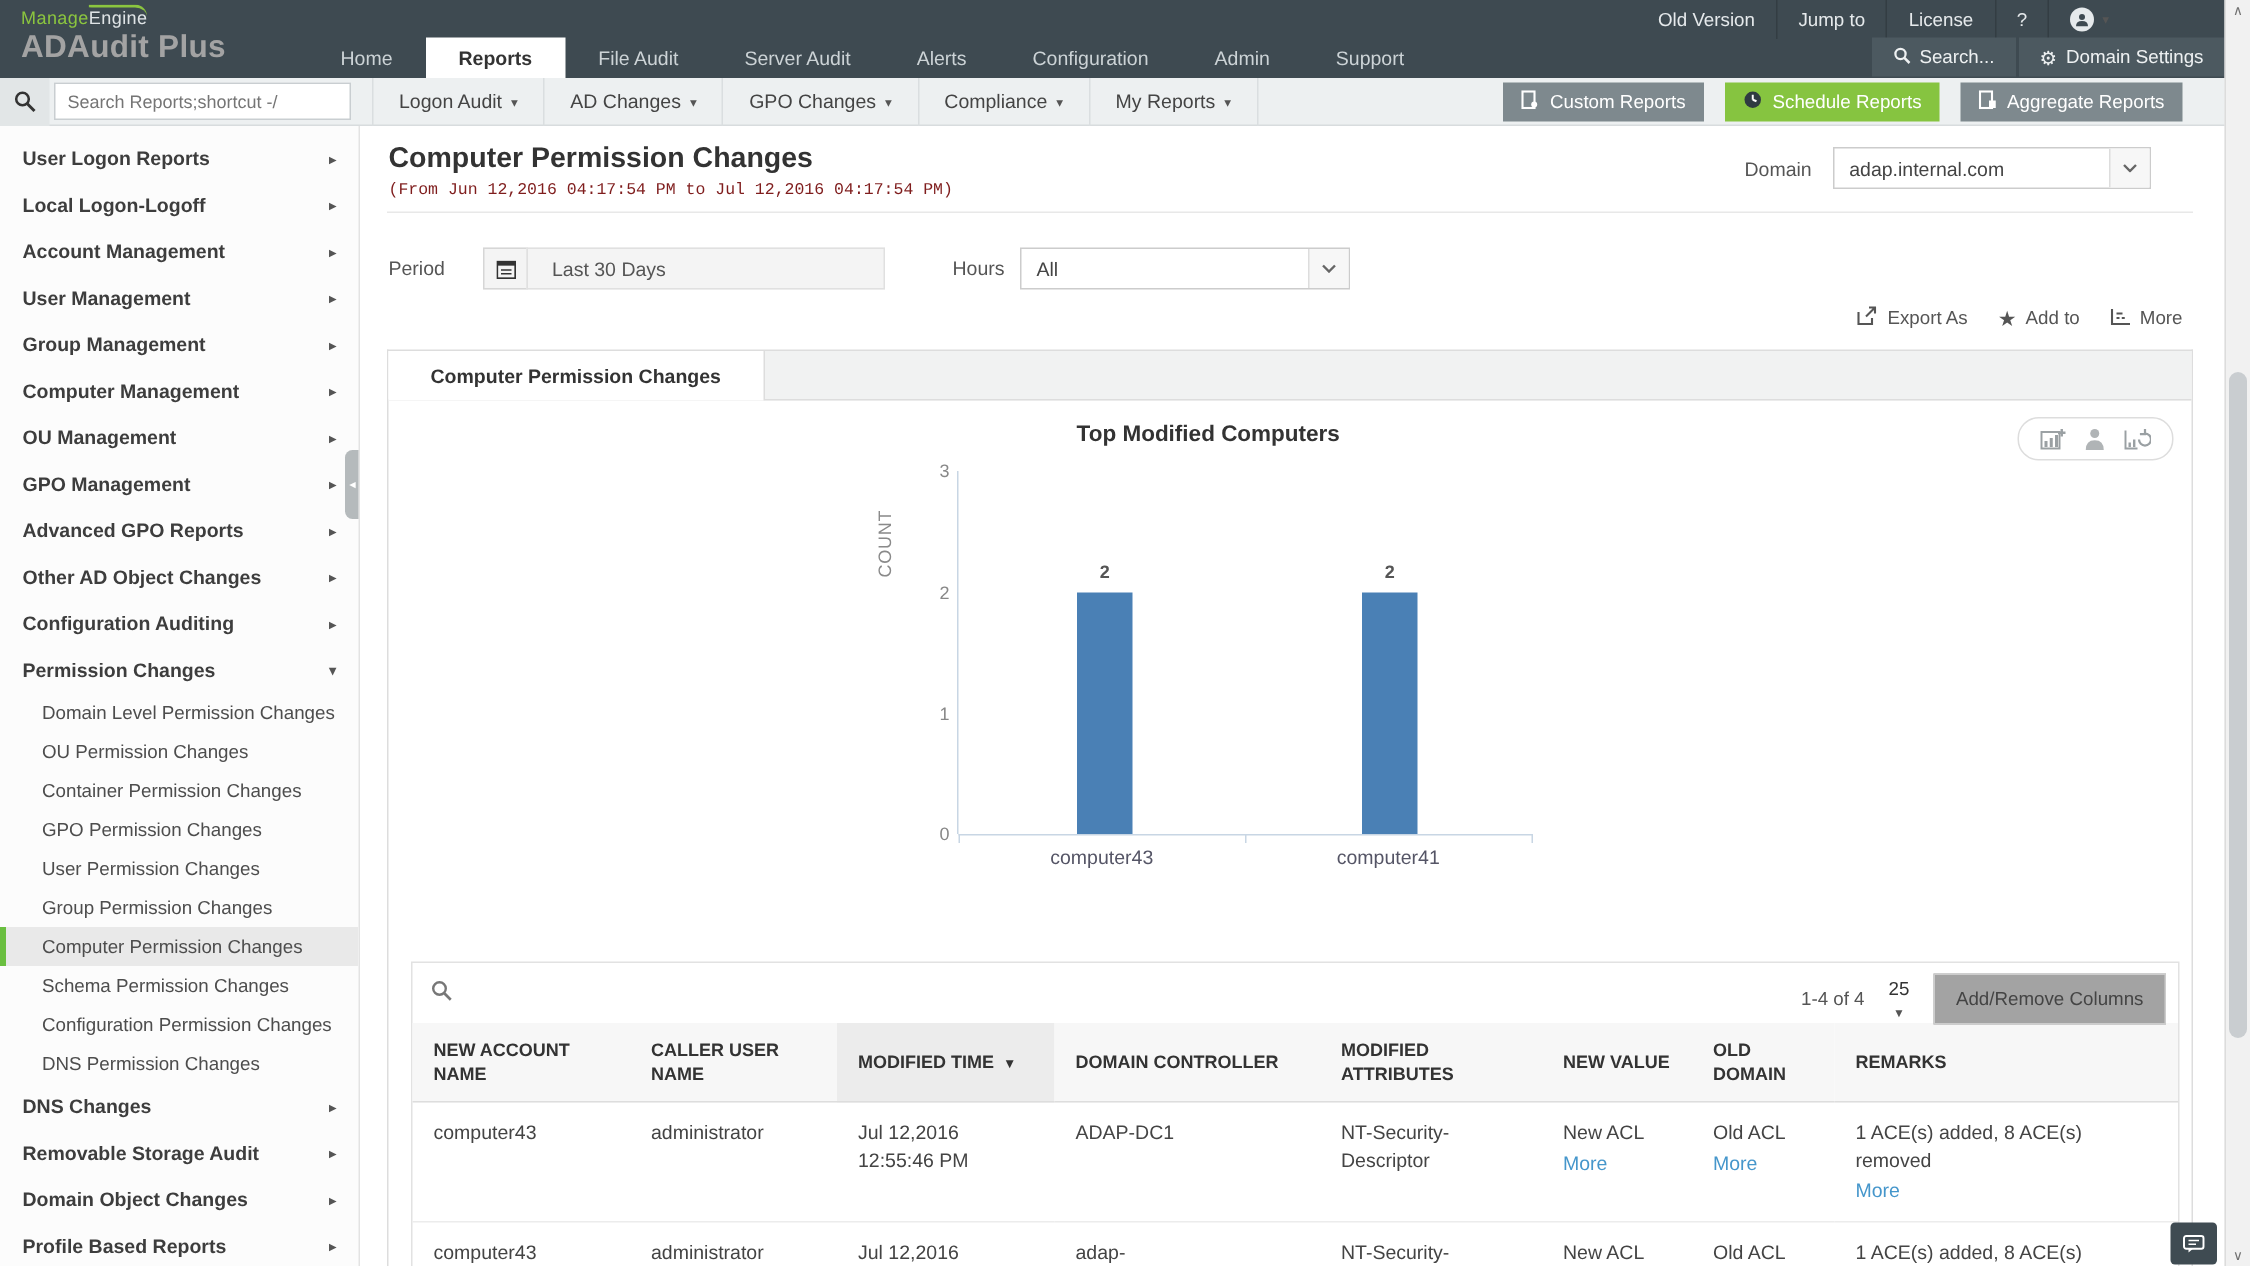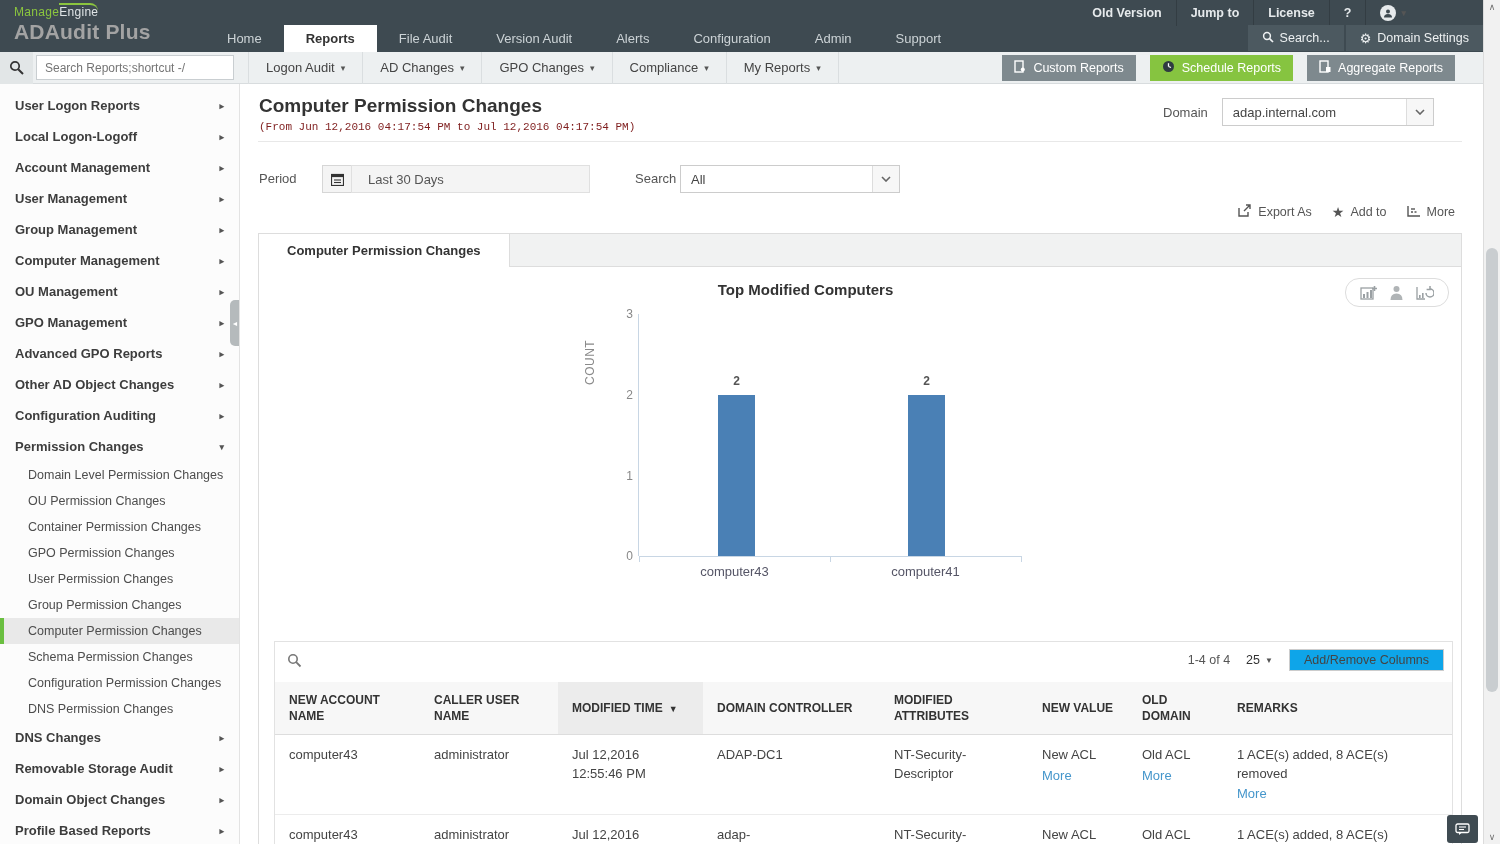--- a/index.html
+++ b/index.html
@@ -9,21 +9,21 @@
   
   .topbar { position:absolute; left:0; top:0; width:1500px; height:52px; background:#3e4a51; z-index:5; }
   .brand { position:absolute; left:14px; top:5px; }
   .brand-line1 { font-size:12px; font-weight:normal; letter-spacing:.3px; }
   .brand-manage { color:#8bc53f; }
   .brand-engine { color:#dfe4e6; border-top:2px solid #8bc53f; border-top-right-radius:8px; padding-top:0; }
   .brand-product { color:#a3a3a3; font-size:21px; font-weight:bold; margin-top:1px; letter-spacing:.2px; }
   .nav-tabs { position:absolute; left:205px; bottom:0; height:27px; display:flex; align-items:stretch; }
   .nav-tab { color:#ccd3d6; font-size:13px; padding:0 22px; display:flex; align-items:center; cursor:pointer; }
   .nav-tab.active { background:#fff; color:#333; font-weight:bold; }
-  .utility { position:absolute; right:80px; top:0; height:26px; display:flex; align-items:flex-end;font-weight:bold; }
+  .utility { position:absolute; right:80px; top:0; height:26px; display:flex; align-items:flex-end; }
   .utility .u-item { color:#e6eaec; font-size:12.5px; padding:0 14px; border-left:1px solid #333d43; height:26px; display:flex; align-items:center; cursor:pointer; }
   .utility .u-item:first-child { border-left:none; }
   .user-chip { display:flex; align-items:center; gap:5px; }
   .avatar-circle { width:16px; height:16px; border-radius:50%; background:#e6eaec; display:inline-flex; align-items:center; justify-content:center; }
   .hdr-btns { position:absolute; right:17px; bottom:1px; height:26px; display:flex; }
   .hdr-btn { background:#4c5960; color:#eef1f2; font-size:12.5px; padding:0 14px; display:flex; align-items:center; gap:6px; margin-left:2px; cursor:pointer; }
 
   
   .toolbar { position:absolute; left:0; top:52px; width:1500px; height:32px; background:#edf0f1; border-bottom:1px solid #d8dcde; z-index:4; display:flex; align-items:center; }
   .tb-search-ico { width:33px; height:32px; background:#e2e6e7; display:flex; align-items:center; justify-content:center; }
@@ -82,22 +82,22 @@
   .bar-val { position:absolute; width:37px; text-align:center; font-size:12px; font-weight:bold; color:#555; }
   .xtickmark { position:absolute; bottom:-6px; width:1px; height:6px; background:#c8d6e4; }
   .xlab { position:absolute; top:250px; width:191px; text-align:center; font-size:13px; color:#556; }
 
   
   .tablebox { position:absolute; left:15px; top:407px; width:1179px; border:1px solid #e2e2e2; background:#fff; }
   .tb2-toolbar { height:40px; position:relative; }
   .tb2-search { position:absolute; left:12px; top:11px; cursor:pointer; }
   .tb2-right { position:absolute; right:8px; top:7px; display:flex; align-items:center; gap:16px; }
   .pag-range { font-size:12.5px; color:#555; }
-  .pagesize { font-size:12.5px; color:#333; display:flex; align-items:center; gap:5px; cursor:pointer; }
-  .cols-btn { height:22px; border:1px solid #ccc; background:#0ea5e9; font-size:12.5px; color:#444; padding:0 14px; display:flex; align-items:center; cursor:pointer; }
+  .pagesize { font-size:12.5px; color:#333; display:flex; align-items:center; gap:5px; cursor:pointer;flex-direction:column; }
+  .cols-btn { height:34px; border:1px solid #ccc; background:#a3a3a3; font-size:12.5px; color:#444; padding:0 14px; display:flex; align-items:center; cursor:pointer; }
   table.data { width:100%; border-collapse:collapse; table-layout:fixed; }
   table.data th { background:#f7f7f7; font-size:12px; color:#333; text-align:left; padding:10px 14px; vertical-align:middle; border-bottom:1px solid #ddd; font-weight:bold; line-height:1.35; }
   table.data th.sorted { background:#ececec; white-space:nowrap; }
   table.data td { font-size:13px; color:#444; padding:11px 14px; vertical-align:top; border-bottom:1px solid #ececec; line-height:1.4; }
   .more-link { color:#4596cb; cursor:pointer; display:inline-block; margin-top:2px; }
   .sort-arrow { font-size:9px; color:#333; margin-left:6px; }
 
   
   .scrollbar { position:absolute; right:0; top:0; width:17px; height:844px; background:#f1f1f1; border-left:1px solid #dcdcdc; z-index:9; }
   .scroll-up { position:absolute; top:2px; left:0; width:16px; text-align:center; font-size:9px; color:#707070; cursor:pointer; }
@@ -119,21 +119,21 @@
     <div class="nav-tab">
         <span>Home</span>
       </div>
     <div class="nav-tab active">
         <span>Reports</span>
       </div>
     <div class="nav-tab">
         <span>File Audit</span>
       </div>
     <div class="nav-tab">
-        <span>Version Audit</span>
+        <span>Server Audit</span>
       </div>
     <div class="nav-tab">
         <span>Alerts</span>
       </div>
     <div class="nav-tab">
         <span>Configuration</span>
       </div>
     <div class="nav-tab">
         <span>Admin</span>
       </div>
@@ -364,21 +364,21 @@
       <svg width="13" height="13" viewBox="0 0 13 13">
           <rect x="0.5" y="1.5" width="12" height="11" fill="none" stroke="#333" stroke-width="1.2"></rect>
           <rect x="0.5" y="1.5" width="12" height="2.6" fill="#333"></rect>
           <line x1="3" y1="7" x2="10" y2="7" stroke="#333" stroke-width="1.1"></line>
           <line x1="3" y1="9.5" x2="10" y2="9.5" stroke="#333" stroke-width="1.1"></line>
         </svg>
     </div>
     <div class="period-input">
         <span>Last 30 Days</span>
       </div>
-    <span class="hours-label">Search</span>
+    <span class="hours-label">Hours</span>
     <div class="sel-box hours-sel">
       <span class="sel-text">All</span>
       <span class="sel-chev">
           <svg width="10" height="6" viewBox="0 0 10 6">
             <path d="M1 1 L5 5 L9 1" fill="none" stroke="#666" stroke-width="1.6"></path>
           </svg>
         </span>
     </div>
   </div>
 

